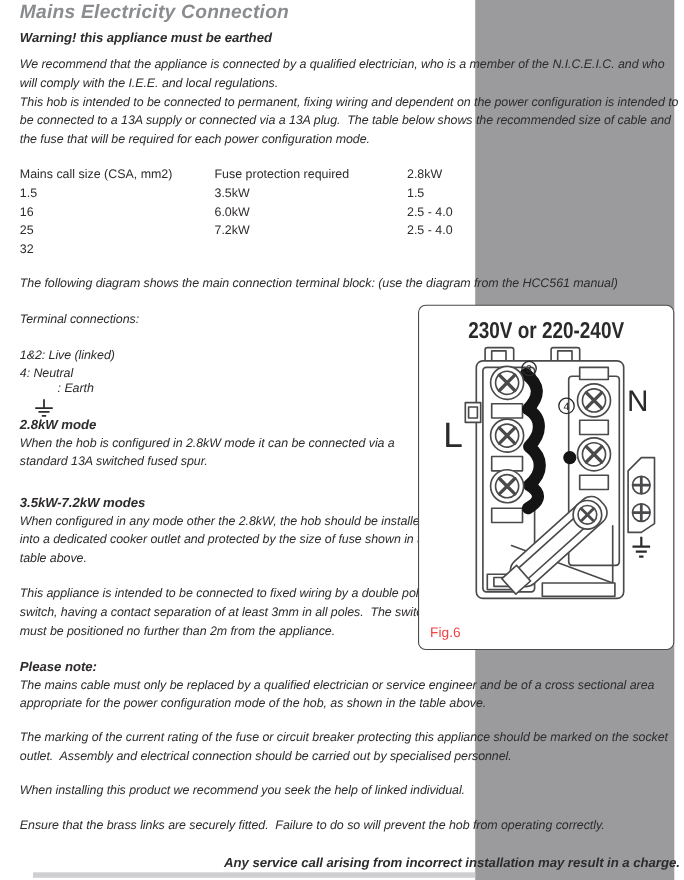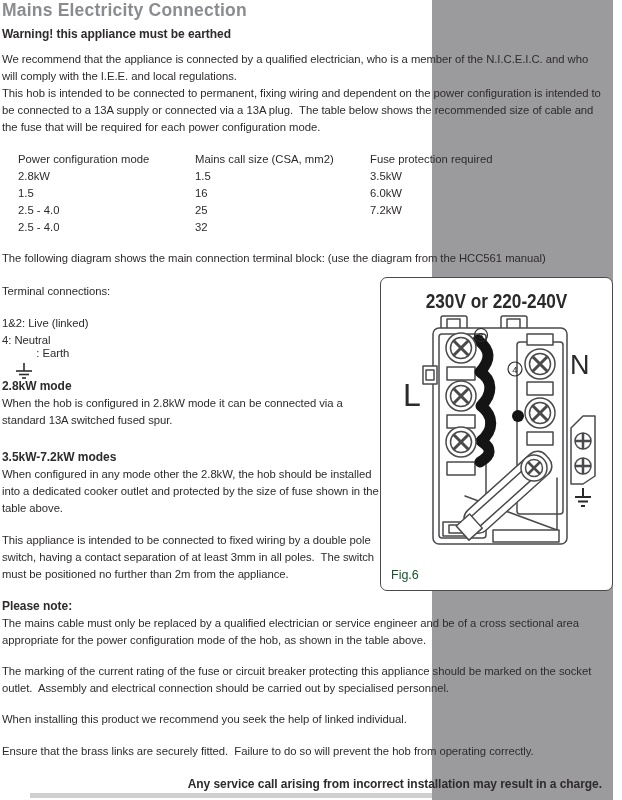--- a/index.html
+++ b/index.html
@@ -6,21 +6,21 @@
   body{
     width:622px;height:800px;position:relative;overflow:hidden;
     background:#ffffff;
     font-family:"Liberation Sans", sans-serif;
     color:#2e2b2c;
   }
   .shade{
     position:absolute;left:432px;top:0;width:181px;height:800px;
     background:#9b9b9d;z-index:0;
   }
-  .blk{position:absolute;left:2px;z-index:2;font-size:11.3px;line-height:17px;letter-spacing:-0.05px;white-space:pre-wrap;}
+  .blk{position:absolute;left:18px;z-index:2;font-size:11.3px;line-height:17px;letter-spacing:-0.05px;white-space:pre-wrap;font-style:italic;}
   .title{top:2px;font-size:17.5px;font-weight:bold;color:#8a8c8f;letter-spacing:0.2px;}
   .warning{top:26px;font-weight:bold;font-size:12px;}
   .p-full{width:600px;}
   .p-narrow{width:378px;}
   .hdg{font-weight:bold;font-size:12px;}
   .bold{font-weight:bold;font-size:12px;text-align:right;}
   .tbl{
     position:absolute;left:18px;top:151px;width:560px;z-index:2;
     display:grid;grid-template-columns:177px 175px 1fr;
     font-size:11.3px;line-height:17px;
@@ -30,42 +30,41 @@
     position:absolute;left:380px;top:277px;width:233px;height:314px;
     background:#ffffff;border:1.6px solid #4a4a4c;border-radius:7px;
     z-index:3;box-sizing:border-box;
   }
   .voltage{
     position:absolute;top:11px;left:0;width:100%;text-align:center;
     font-size:21px;font-weight:bold;color:#2a2a2c;
     transform:scaleX(0.82);letter-spacing:0px;white-space:nowrap;
   }
   .figcap{
-    position:absolute;left:10px;bottom:8px;font-size:12.5px;color:#14532d;margin-top:24px;
+    position:absolute;left:10px;bottom:8px;font-size:12.5px;color:#ef4444;margin-top:24px;
   }
   .figsvg{position:absolute;left:0;top:0;}
   .bottombar{
     position:absolute;left:30px;top:793px;width:402px;height:5px;
     background:#cfcfd1;z-index:2;
   }
   .earthicon{display:inline-block;vertical-align:-2px;}
 </style>
 </head>
 <body>
 
 <div class="shade"></div>
 
 <div class="blk title">Mains Electricity Connection</div>
 <div class="blk warning">Warning! this appliance must be earthed</div>
 
 <div class="blk p-full" style="top:51px">We recommend that the appliance is connected by a qualified electrician, who is a member of the N.I.C.E.I.C. and who will comply with the I.E.E. and local regulations.</div>
 <div class="blk p-full" style="top:85px">This hob is intended to be connected to permanent, fixing wiring and dependent on the power configuration is intended to be connected to a 13A supply or connected via a 13A plug.  The table below shows the recommended size of cable and the fuse that will be required for each power configuration mode.</div>
 
 <div class="tbl">
-  <div>Power configuration mode</div>
   <div>Mains call size (CSA, mm2)</div>
   <div>Fuse protection required</div>
   <div>2.8kW</div>
   <div>1.5</div>
   <div>3.5kW</div>
   <div>1.5</div>
   <div>16</div>
   <div>6.0kW</div>
   <div>2.5 - 4.0</div>
   <div>25</div>

